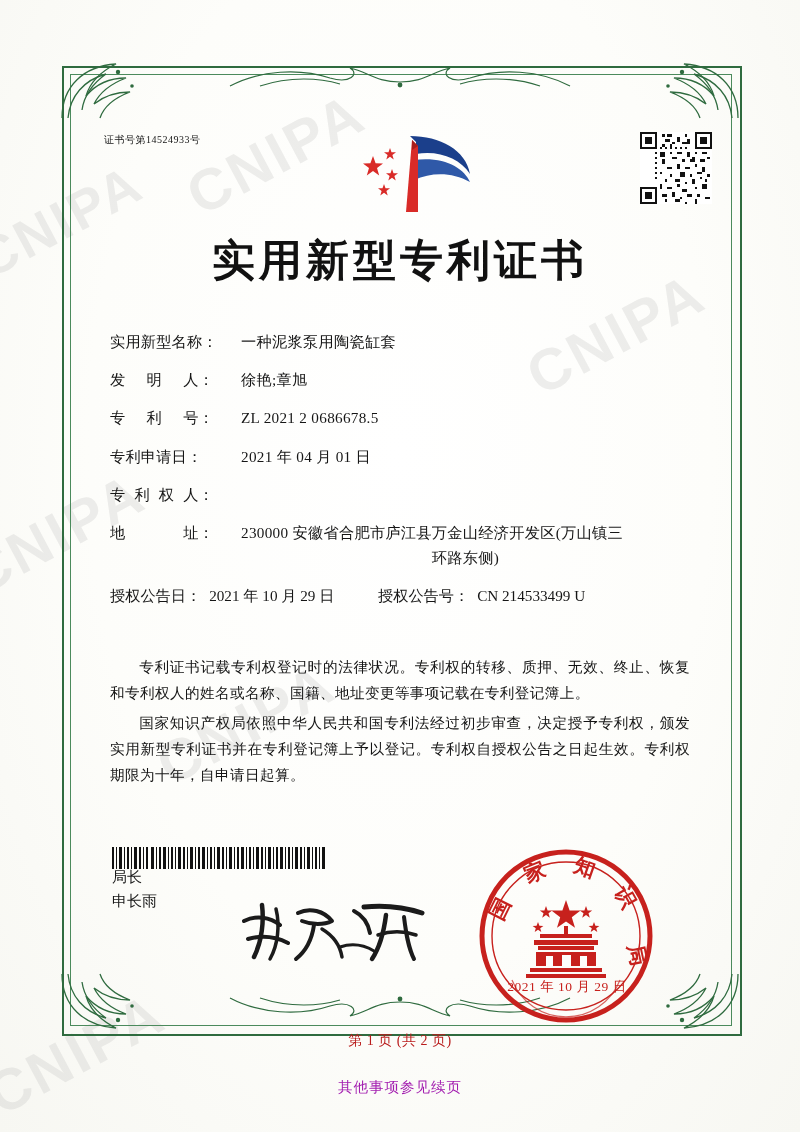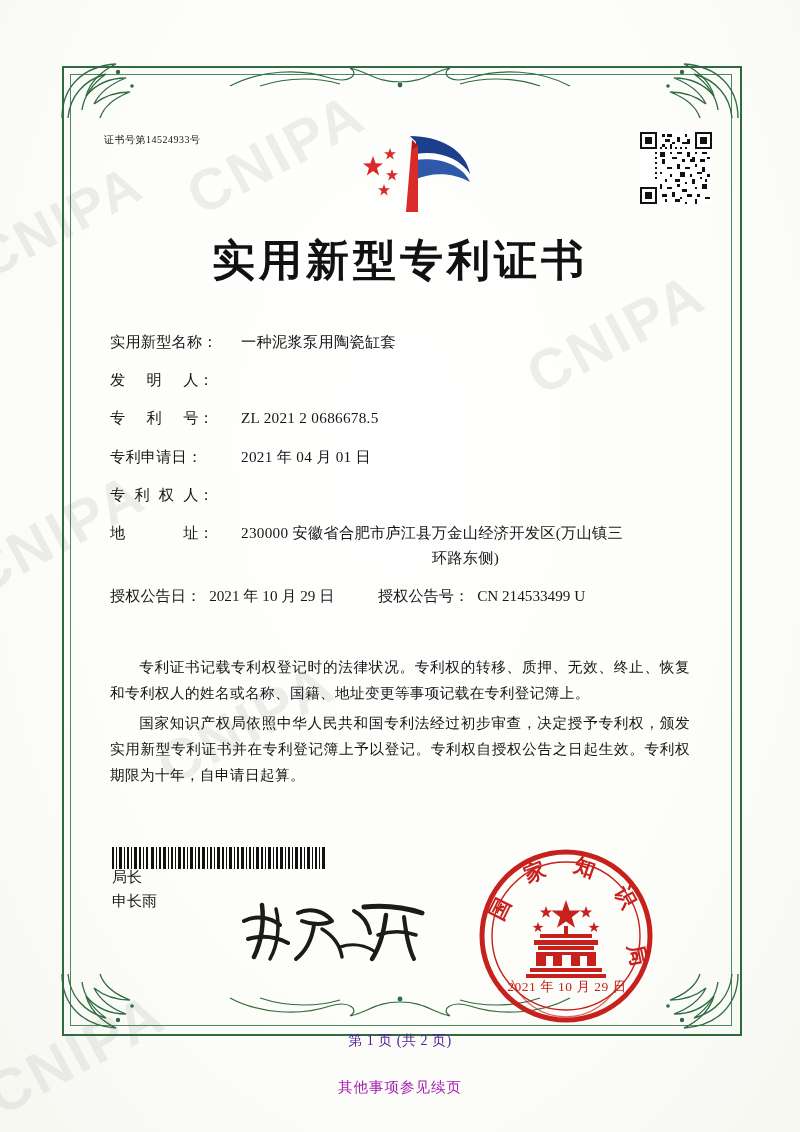--- a/index.html
+++ b/index.html
@@ -225,21 +225,21 @@
     letter-spacing: 0.5px;
   }
 
   
   .page-num {
     position: absolute;
     left: 0; right: 0;
     top: 1032px;
     text-align: center;
     font-size: 14px;
-    color: #4c1d95;
+    color: #b91c1c;
     letter-spacing: 0.5px;
   }
   .footer-note {
     position: absolute;
     left: 0; right: 0;
     top: 1078px;
     text-align: center;
     font-size: 14.5px;
     color: #a21caf;
     letter-spacing: 1px;
@@ -435,20 +435,21 @@
       <div class="lbl">实用新型名称：</div>
       <div class="val">一种泥浆泵用陶瓷缸套</div>
     </div>
 
     <div class="row">
       <div class="lbl spread">
         <span>发</span>
         <span>明</span>
         <span>人：</span>
       </div>
+      <div class="val">徐艳;章旭</div>
     </div>
 
     <div class="row">
       <div class="lbl spread">
         <span>专</span>
         <span>利</span>
         <span>号：</span>
       </div>
       <div class="val">ZL 2021 2 0686678.5</div>
     </div>

